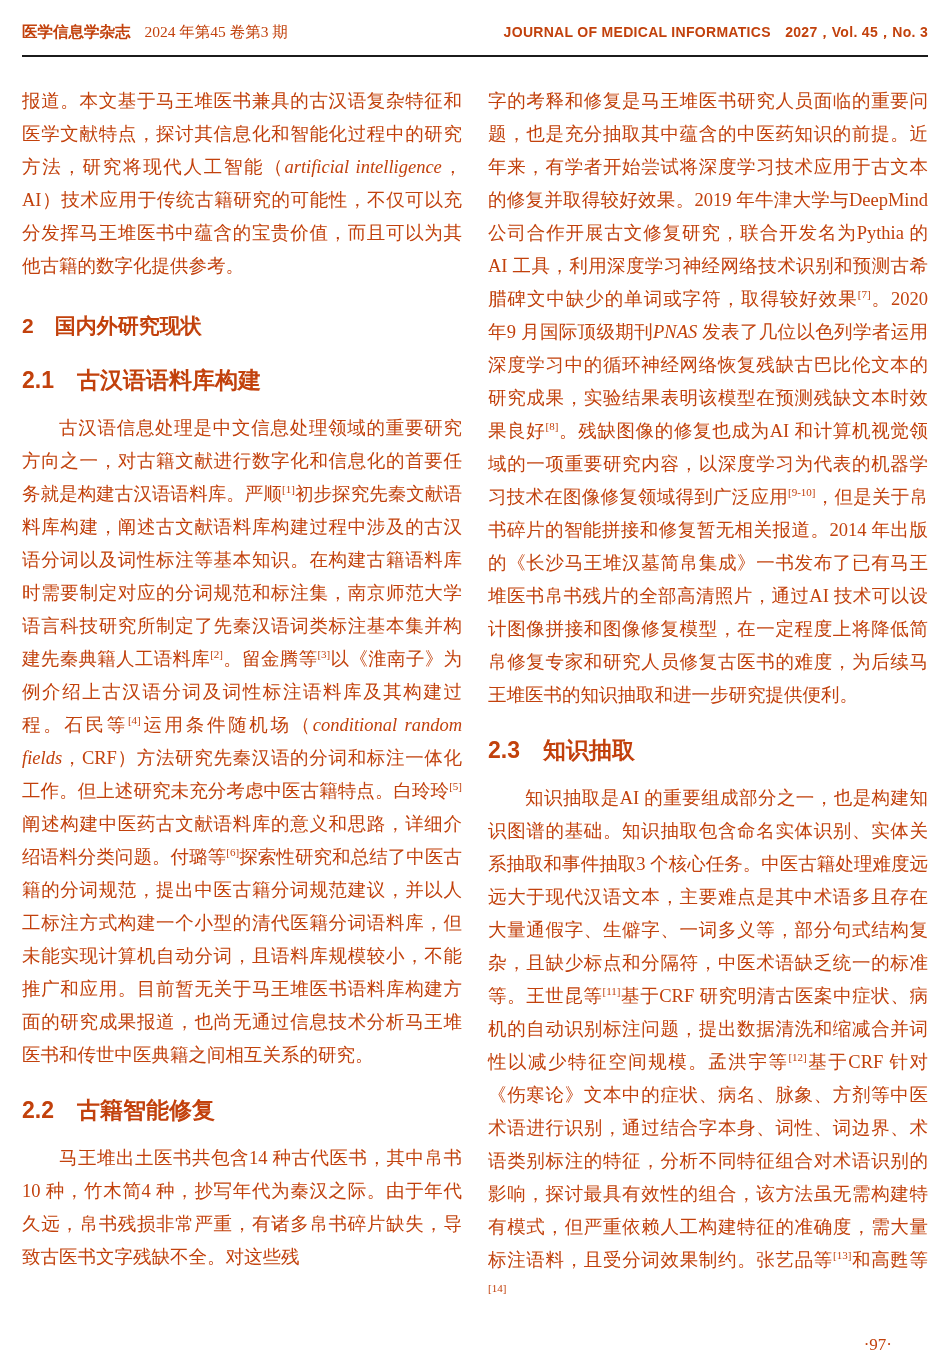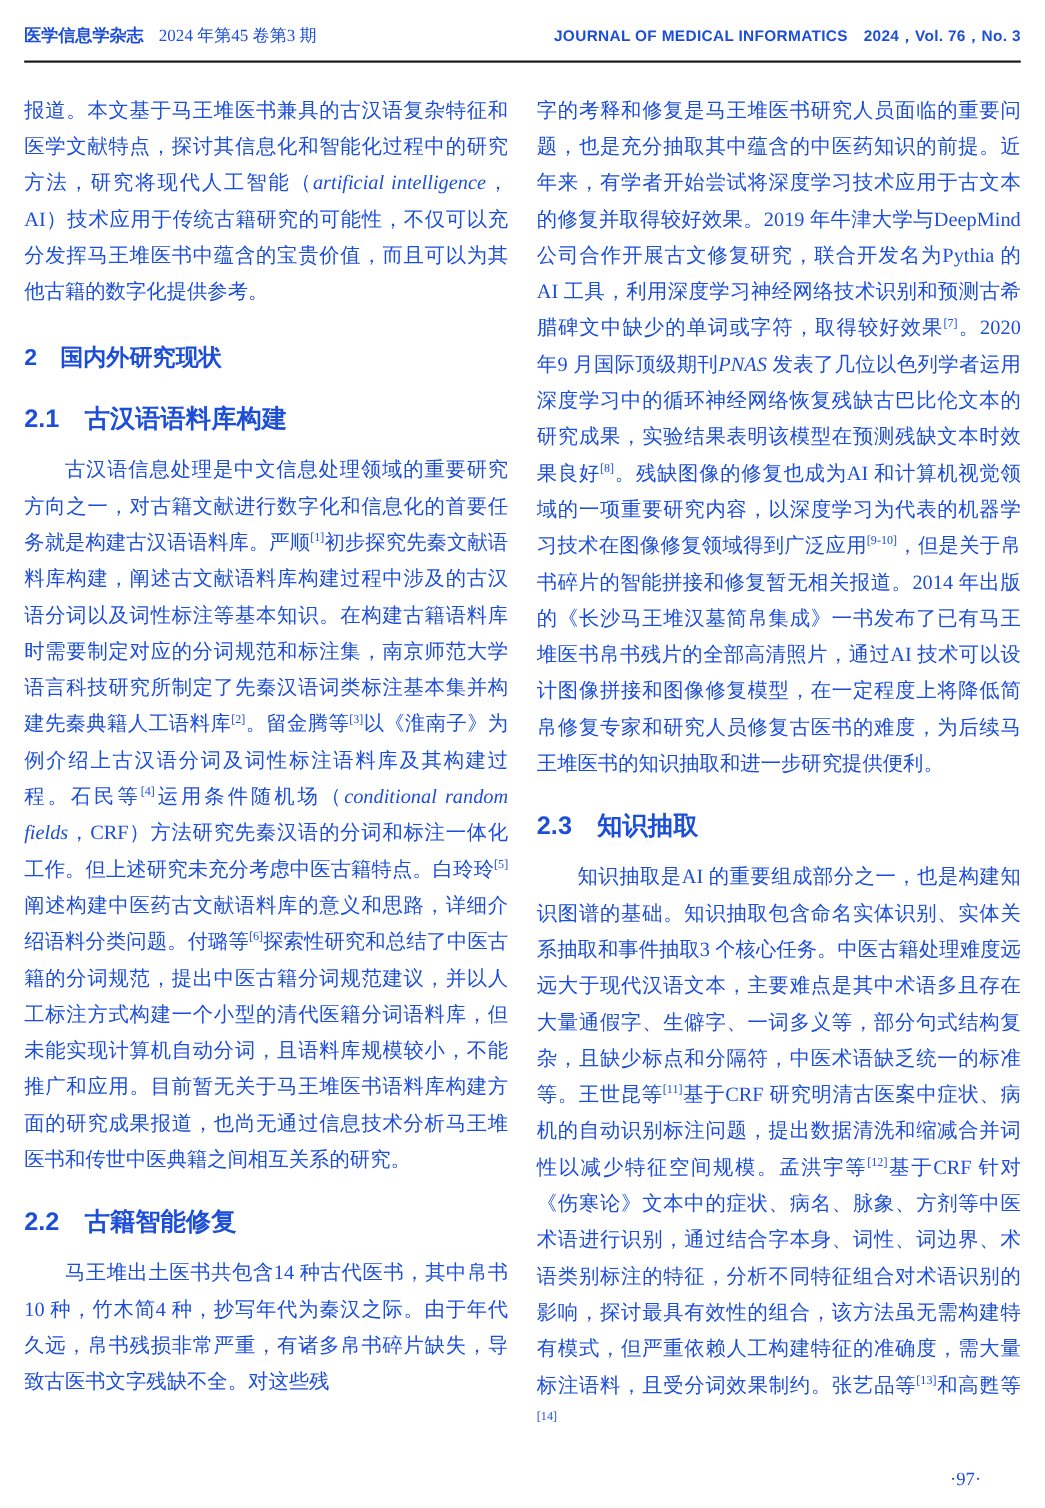--- a/index.html
+++ b/index.html
@@ -3,21 +3,21 @@
 <meta charset="utf-8">
 <style>
   html, body { margin:0; padding:0; background:#ffffff; }
   .page {
     position:relative;
     width:950px; height:1371px;
     margin:0 auto;
     background:#ffffff;
     box-sizing:border-box;
     padding:14px 22px 0 22px;
-    color:#1d4ed8;
+    color:#c2410c;
     font-family:"Liberation Serif","DejaVu Serif",serif;
     overflow:hidden;
   }
   .page-header {
     display:flex;
     justify-content:space-between;
     align-items:baseline;
     padding:8px 0 12px 0;
     border-bottom:2px solid #1b1b1b;
   }
@@ -68,21 +68,21 @@
 </head>
 <body>
 
 <div class="page">
 
   <header class="page-header">
     <div class="header-left">
       <span class="journal-name-cn">医学信息学杂志</span>
       <span class="journal-issue-cn">2024 年第45 卷第3 期</span>
     </div>
-    <div class="header-right">JOURNAL OF MEDICAL INFORMATICS　2024，Vol. 76，No. 3</div>
+    <div class="header-right">JOURNAL OF MEDICAL INFORMATICS　2027，Vol. 45，No. 3</div>
   </header>
 
   <main class="columns">
     <section class="column">
         <p class="block-p noindent">报道。本文基于马王堆医书兼具的古汉语复杂特征和医学文献特点，探讨其信息化和智能化过程中的研究方法，研究将现代人工智能（<i>artificial intelligence</i>，AI）技术应用于传统古籍研究的可能性，不仅可以充分发挥马王堆医书中蕴含的宝贵价值，而且可以为其他古籍的数字化提供参考。</p>
         <h2 class="block-h1">2　国内外研究现状</h2>
         <h3 class="block-h2">2.1　古汉语语料库构建</h3>
         <p class="block-p">古汉语信息处理是中文信息处理领域的重要研究方向之一，对古籍文献进行数字化和信息化的首要任务就是构建古汉语语料库。严顺<sup>[1]</sup>初步探究先秦文献语料库构建，阐述古文献语料库构建过程中涉及的古汉语分词以及词性标注等基本知识。在构建古籍语料库时需要制定对应的分词规范和标注集，南京师范大学语言科技研究所制定了先秦汉语词类标注基本集并构建先秦典籍人工语料库<sup>[2]</sup>。留金腾等<sup>[3]</sup>以《淮南子》为例介绍上古汉语分词及词性标注语料库及其构建过程。石民等<sup>[4]</sup>运用条件随机场（<i>conditional random fields</i>，CRF）方法研究先秦汉语的分词和标注一体化工作。但上述研究未充分考虑中医古籍特点。白玲玲<sup>[5]</sup>阐述构建中医药古文献语料库的意义和思路，详细介绍语料分类问题。付璐等<sup>[6]</sup>探索性研究和总结了中医古籍的分词规范，提出中医古籍分词规范建议，并以人工标注方式构建一个小型的清代医籍分词语料库，但未能实现计算机自动分词，且语料库规模较小，不能推广和应用。目前暂无关于马王堆医书语料库构建方面的研究成果报道，也尚无通过信息技术分析马王堆医书和传世中医典籍之间相互关系的研究。</p>
         <h3 class="block-h2">2.2　古籍智能修复</h3>
         <p class="block-p">马王堆出土医书共包含14 种古代医书，其中帛书10 种，竹木简4 种，抄写年代为秦汉之际。由于年代久远，帛书残损非常严重，有诸多帛书碎片缺失，导致古医书文字残缺不全。对这些残</p>

